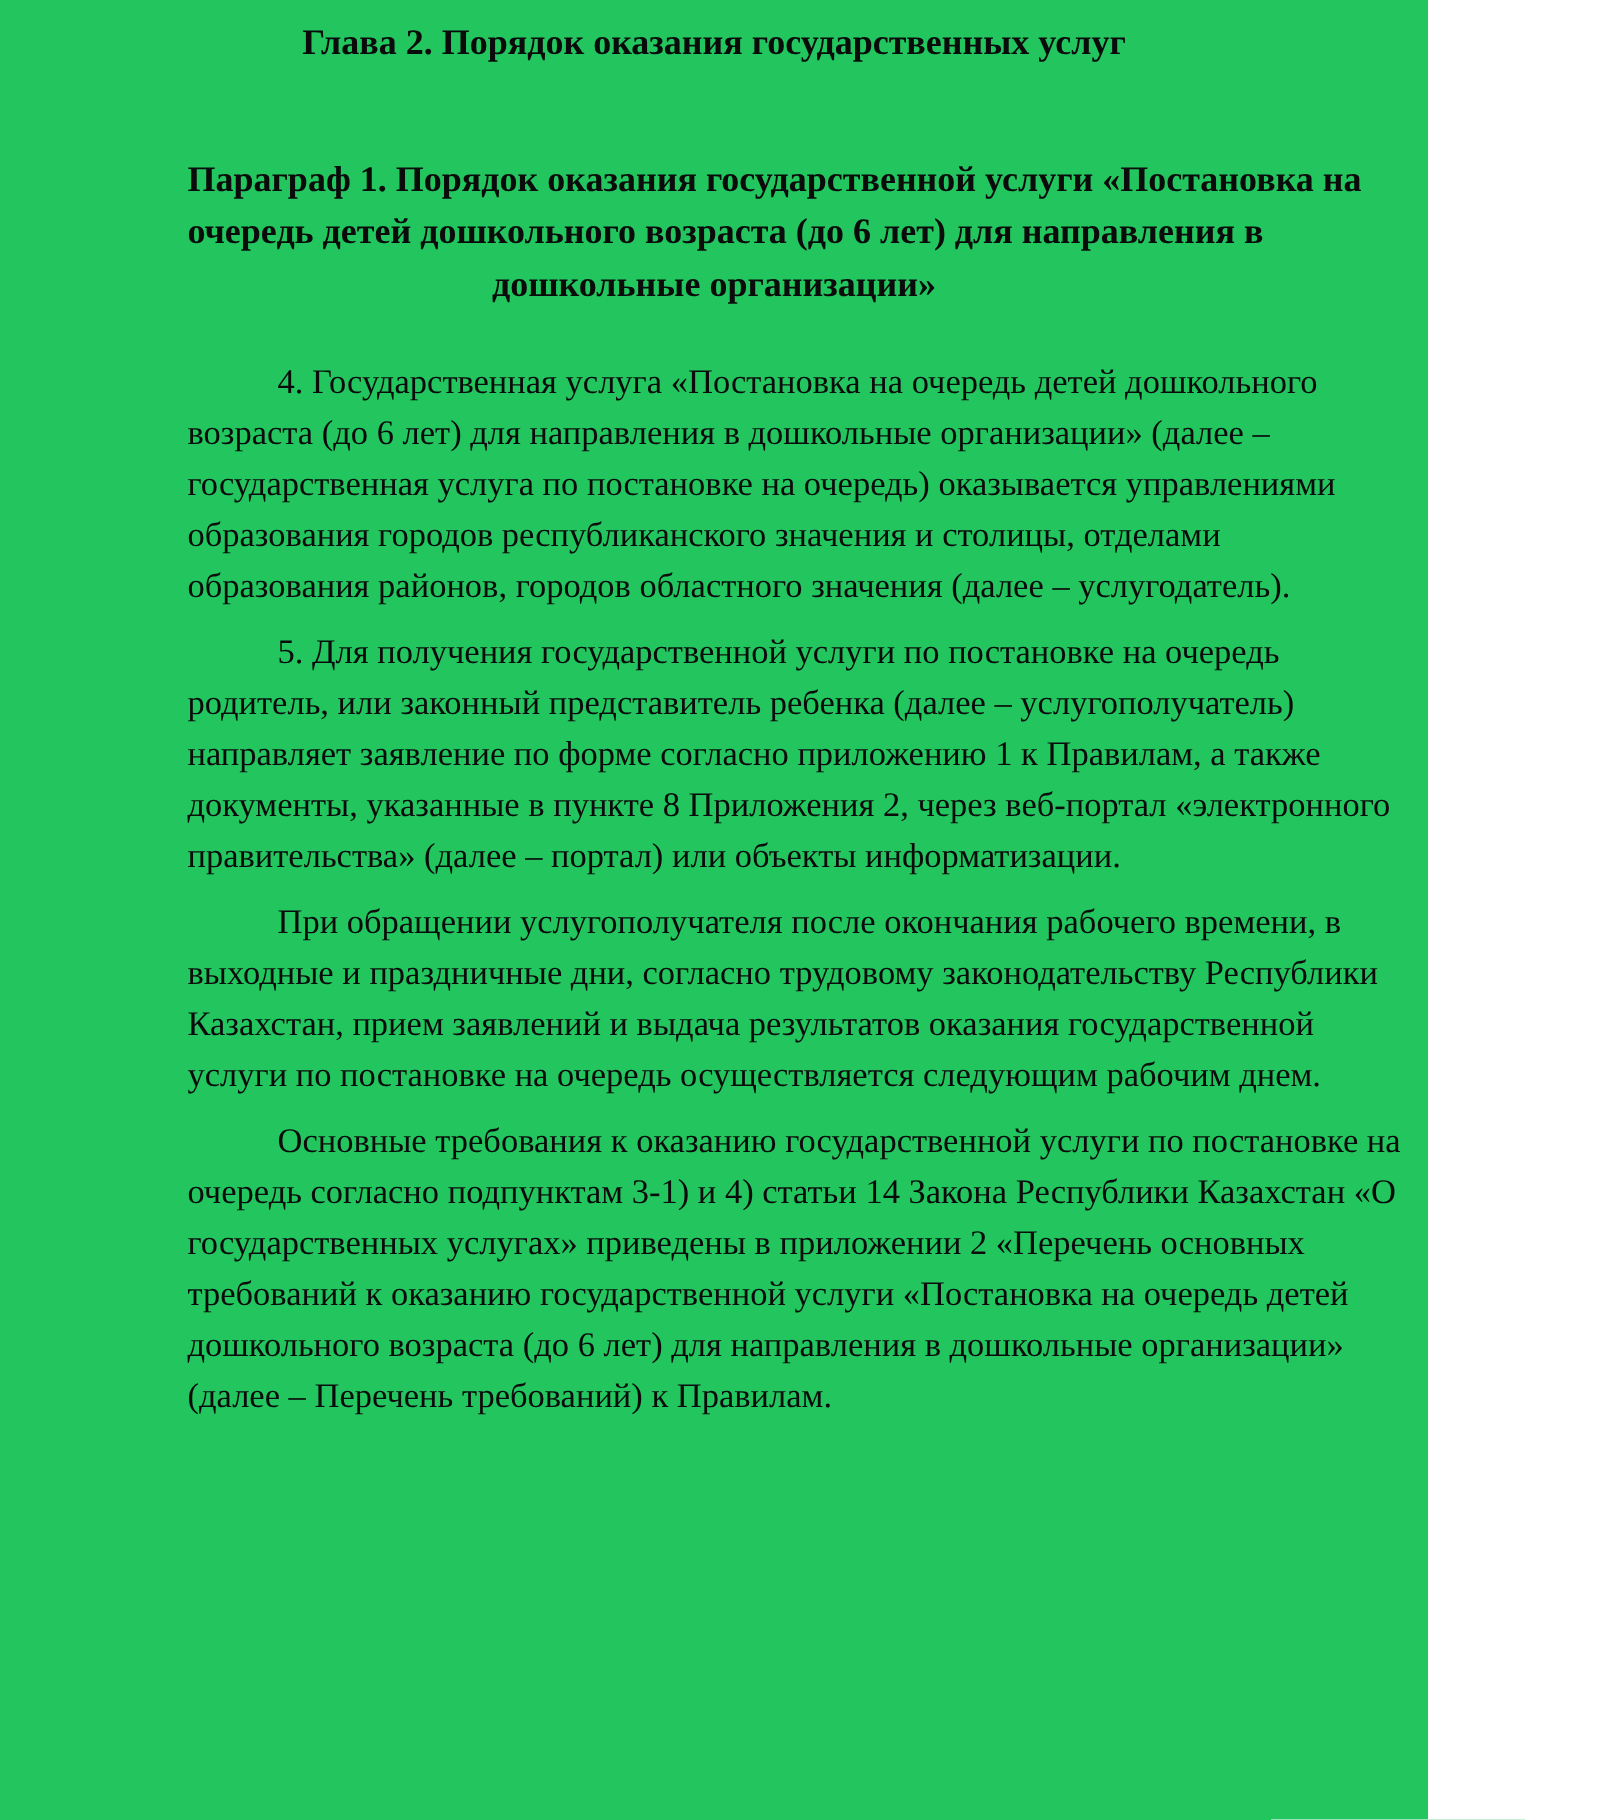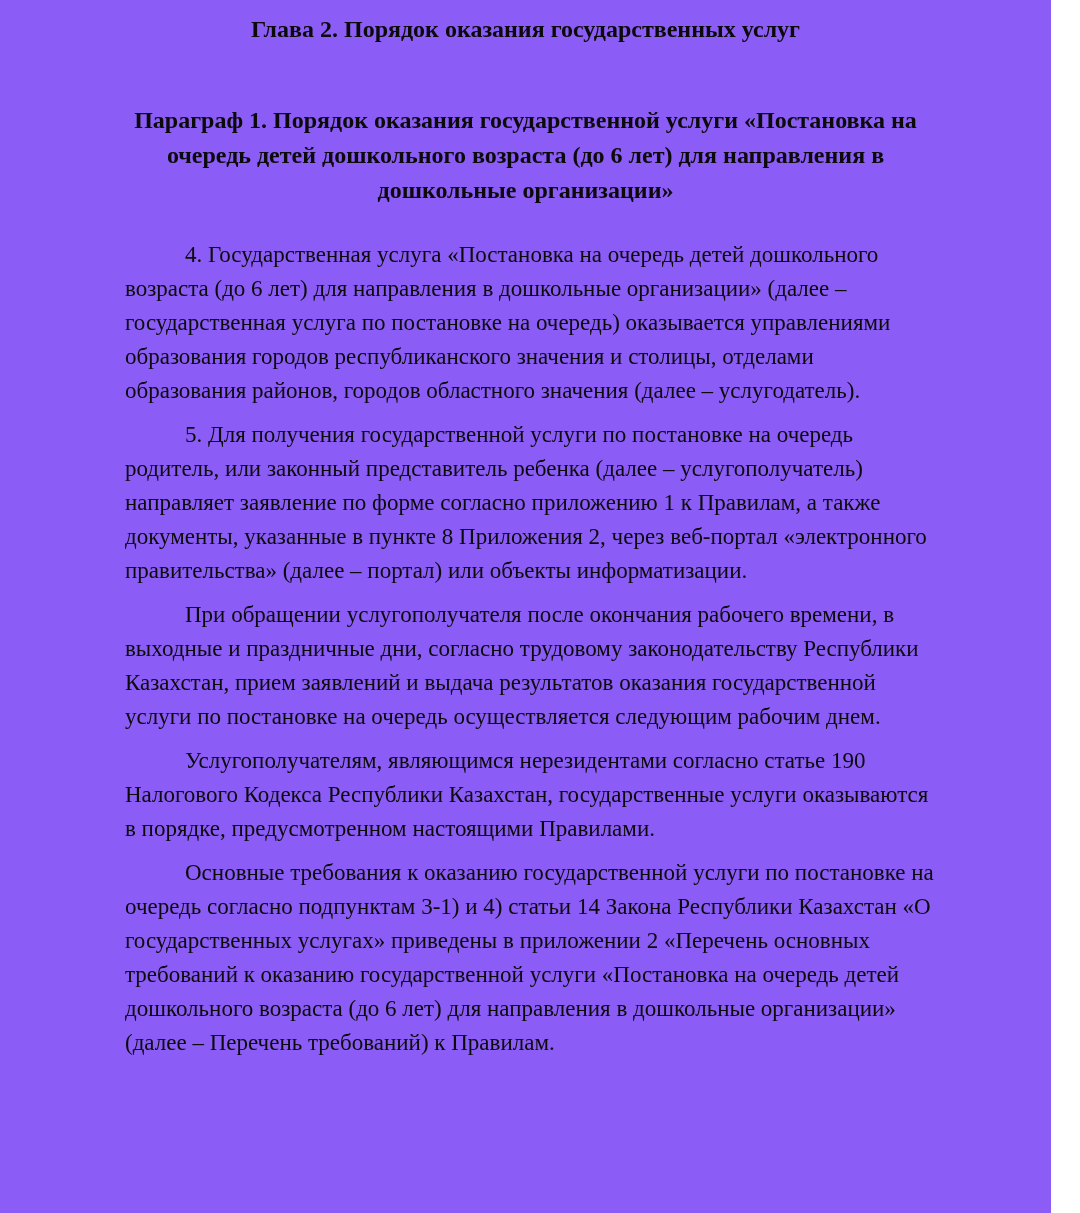--- a/index.html
+++ b/index.html
@@ -2,23 +2,23 @@
 <html lang="ru"><head>
 <meta charset="utf-8">
 <style>
   html, body {
     margin: 0;
     padding: 0;
     background: #ffffff;
   }
   .page {
     position: relative;
-    width: 1051px;
+    width: 952px;
     height: 1213px;
-    background: #8b5cf6;
+    background: #22c55e;
     overflow: hidden;
     font-family: "Liberation Serif", "DejaVu Serif", serif;
     color: #0b0b0b;
     box-sizing: border-box;
     padding: 12px 125px 0 125px;
   }
   .chapter {
     font-size: 24px;
     font-weight: bold;
     line-height: 35px;
@@ -52,16 +52,15 @@
 
 <div class="page">
   <h1 class="chapter">Глава 2. Порядок оказания государственных услуг</h1>
 
   <h2 class="section">Параграф 1. Порядок оказания государственной услуги «Постановка на<br>очередь детей дошкольного возраста (до 6 лет) для направления в<br>дошкольные организации»</h2>
 
   <main class="doc-body">
       <p class="para">4. Государственная услуга «Постановка на очередь детей дошкольного<br>возраста (до 6 лет) для направления в дошкольные организации» (далее –<br>государственная услуга по постановке на очередь) оказывается управлениями<br>образования городов республиканского значения и столицы, отделами<br>образования районов, городов областного значения (далее – услугодатель).</p>
       <p class="para">5. Для получения государственной услуги по постановке на очередь<br>родитель, или законный представитель ребенка (далее – услугополучатель)<br>направляет заявление по форме согласно приложению 1 к Правилам, а также<br>документы, указанные в пункте 8 Приложения 2, через веб-портал «электронного<br>правительства» (далее – портал) или объекты информатизации.</p>
       <p class="para">При обращении услугополучателя после окончания рабочего времени, в<br>выходные и праздничные дни, согласно трудовому законодательству Республики<br>Казахстан, прием заявлений и выдача результатов оказания государственной<br>услуги по постановке на очередь осуществляется следующим рабочим днем.</p>
-      <p class="para">Услугополучателям, являющимся нерезидентами согласно статье 190<br>Налогового Кодекса Республики Казахстан, государственные услуги оказываются<br>в порядке, предусмотренном настоящими Правилами.</p>
       <p class="para">Основные требования к оказанию государственной услуги по постановке на<br>очередь согласно подпунктам 3-1) и 4) статьи 14 Закона Республики Казахстан «О<br>государственных услугах» приведены в приложении 2 «Перечень основных<br>требований к оказанию государственной услуги «Постановка на очередь детей<br>дошкольного возраста (до 6 лет) для направления в дошкольные организации»<br>(далее – Перечень требований) к Правилам.</p>
     </main>
 </div>
 
 </body></html>

